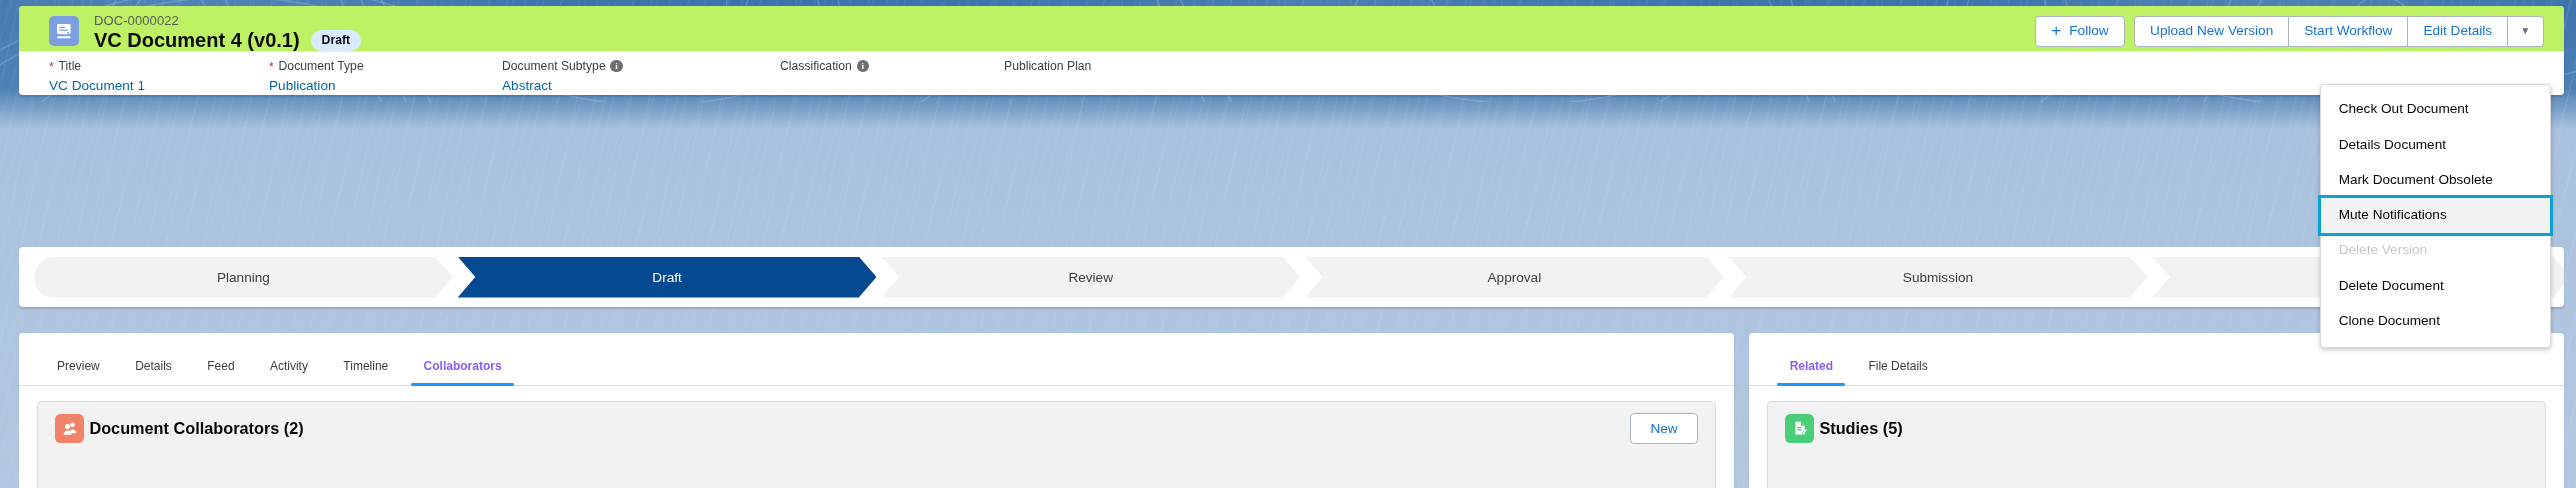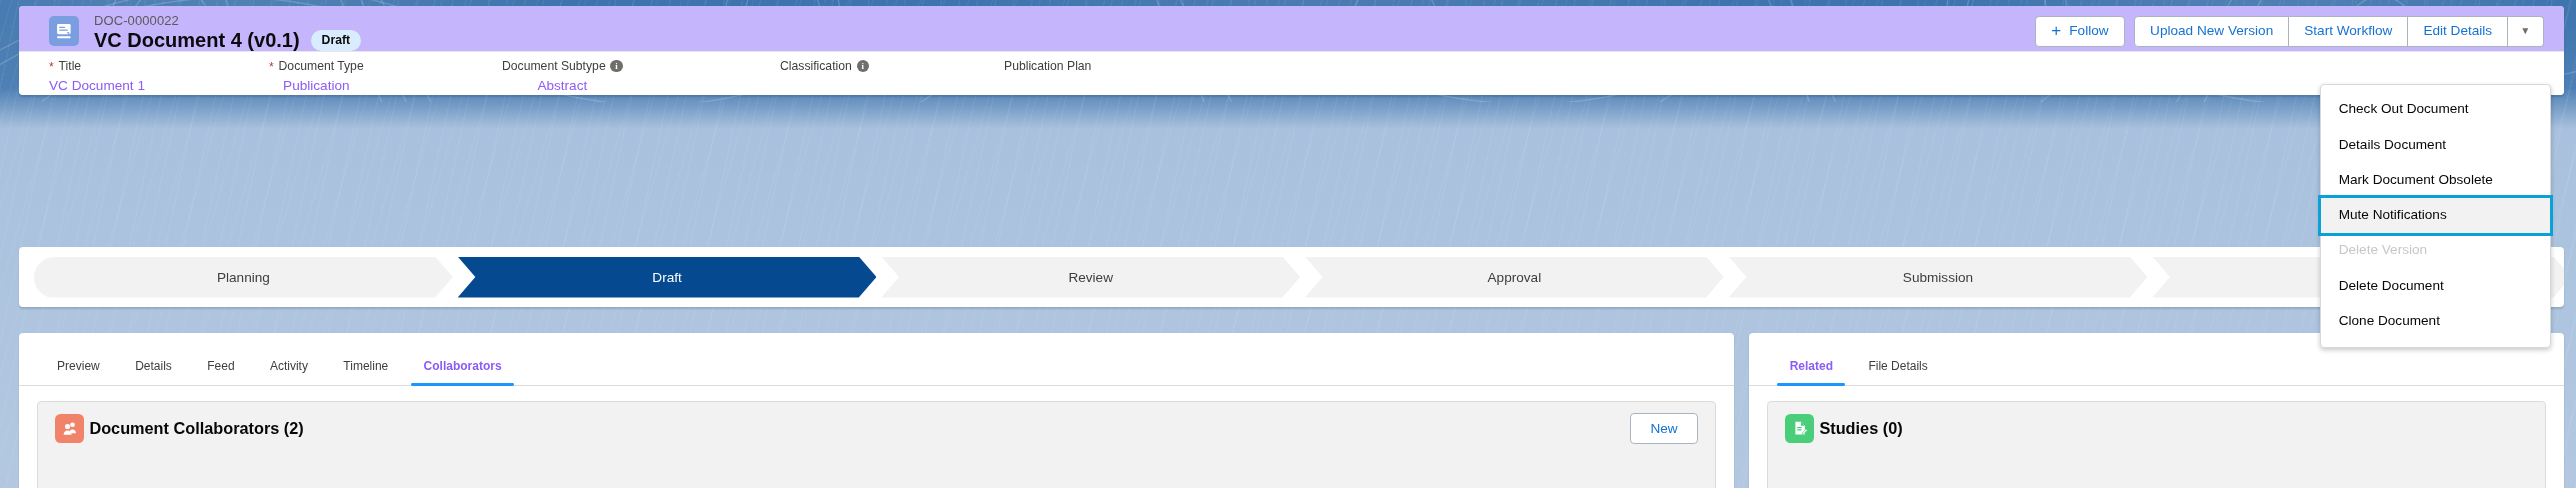--- a/index.html
+++ b/index.html
@@ -31,21 +31,21 @@
   
   .header-card {
     position: absolute; left: 19px; top: 6.1px;
     width: 2545px; height: 89px;
     background: #f3f3f3;
     border-radius: 4.1px;
     box-shadow: 0 1.4px 2px rgba(0,0,0,0.14);
     overflow: hidden;
   }
   .hdr-top {
-    position: relative; height: 45px; background: #c4b5fd; padding-left: 7px;
+    position: relative; height: 45px; background: #bef264; padding-left: 7px;
   }
   .doc-icon {
     position: absolute; left: 30px; top: 10.2px;
     width: 30px; height: 30px;
     background: #7a9ee0;
     border-radius: 4.8px;
     display: flex; align-items: center; justify-content: center;
   }
   .doc-icon svg { display: block; }
   .hdr-titles { position: absolute; left: 75px; top: 6.8px; }
@@ -100,21 +100,21 @@
     display: flex; align-items: center; gap: 4.8px; white-space: nowrap;
   }
   .req-star { color: #c23934; font-size: 12.2px; line-height: 9.5px; position: relative; top: 1.4px; }
   .info-ico {
     width: 12.2px; height: 12.2px; border-radius: 50%; background: #706e6b;
     color: #fff; font-size: 8.8px; font-weight: bold; font-family: "Liberation Serif", serif;
     display: inline-flex; align-items: center; justify-content: center;
     line-height: 1;
   }
   .field-value {
-    font-size: 13.6px; color: #8b5cf6; line-height: 17.7px; margin-top: 3.4px; white-space: nowrap; text-align: center;
+    font-size: 13.6px; color: #0369a1; line-height: 17.7px; margin-top: 3.4px; white-space: nowrap;
   }
 
   
   .path-card {
     position: absolute; left: 19px; top: 247px;
     width: 2545px; height: 60px;
     background: #fff; border-radius: 4.1px;
     box-shadow: 0 1.4px 2px rgba(0,0,0,0.14);
     overflow: hidden;
   }
@@ -392,21 +392,21 @@
       <div class="section-head">
         <div class="sec-ico studies">
           <svg width="16.3" height="16.3" viewBox="0 0 24 24" fill="#ffffff">
             <path d="M5 2.5h8.2L19 8.3v13.2H5z"></path>
             <path d="M13.2 2.5 19 8.3h-5.8z" fill="#4bce79"></path>
             <rect x="7.4" y="10.2" width="7" height="1.8" rx="0.9" fill="#4bce79"></rect>
             <rect x="7.4" y="13.6" width="7" height="1.8" rx="0.9" fill="#4bce79"></rect>
             <path d="M20.8 13.2 22.6 15l-5.3 5.3-2.4.6.6-2.4z" fill="#ffffff" stroke="#4bce79" stroke-width="1"></path>
           </svg>
         </div>
-        <div class="sec-title">Studies (0)</div>
+        <div class="sec-title">Studies (5)</div>
       </div>
     </div>
   </div>
 
   <div class="menu">
     <div class="menu-item">Check Out Document</div>
     <div class="menu-item">Details Document</div>
     <div class="menu-item">Mark Document Obsolete</div>
     <div class="menu-item focused">Mute Notifications</div>
     <div class="menu-item disabled">Delete Version</div>

